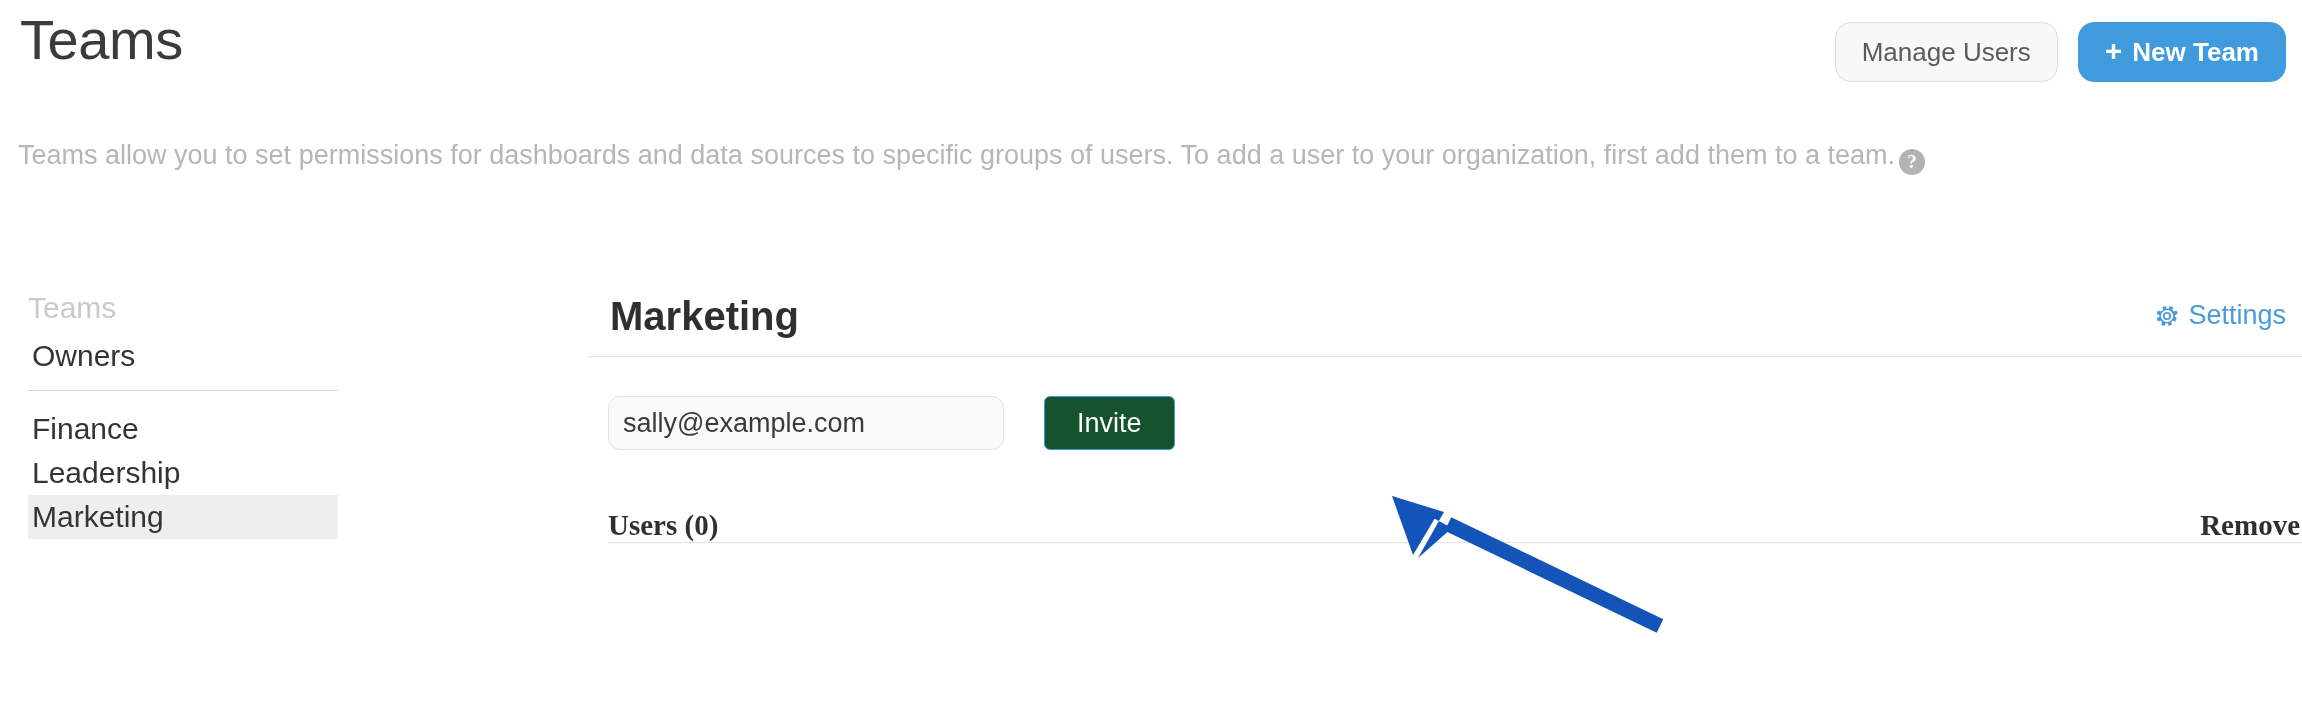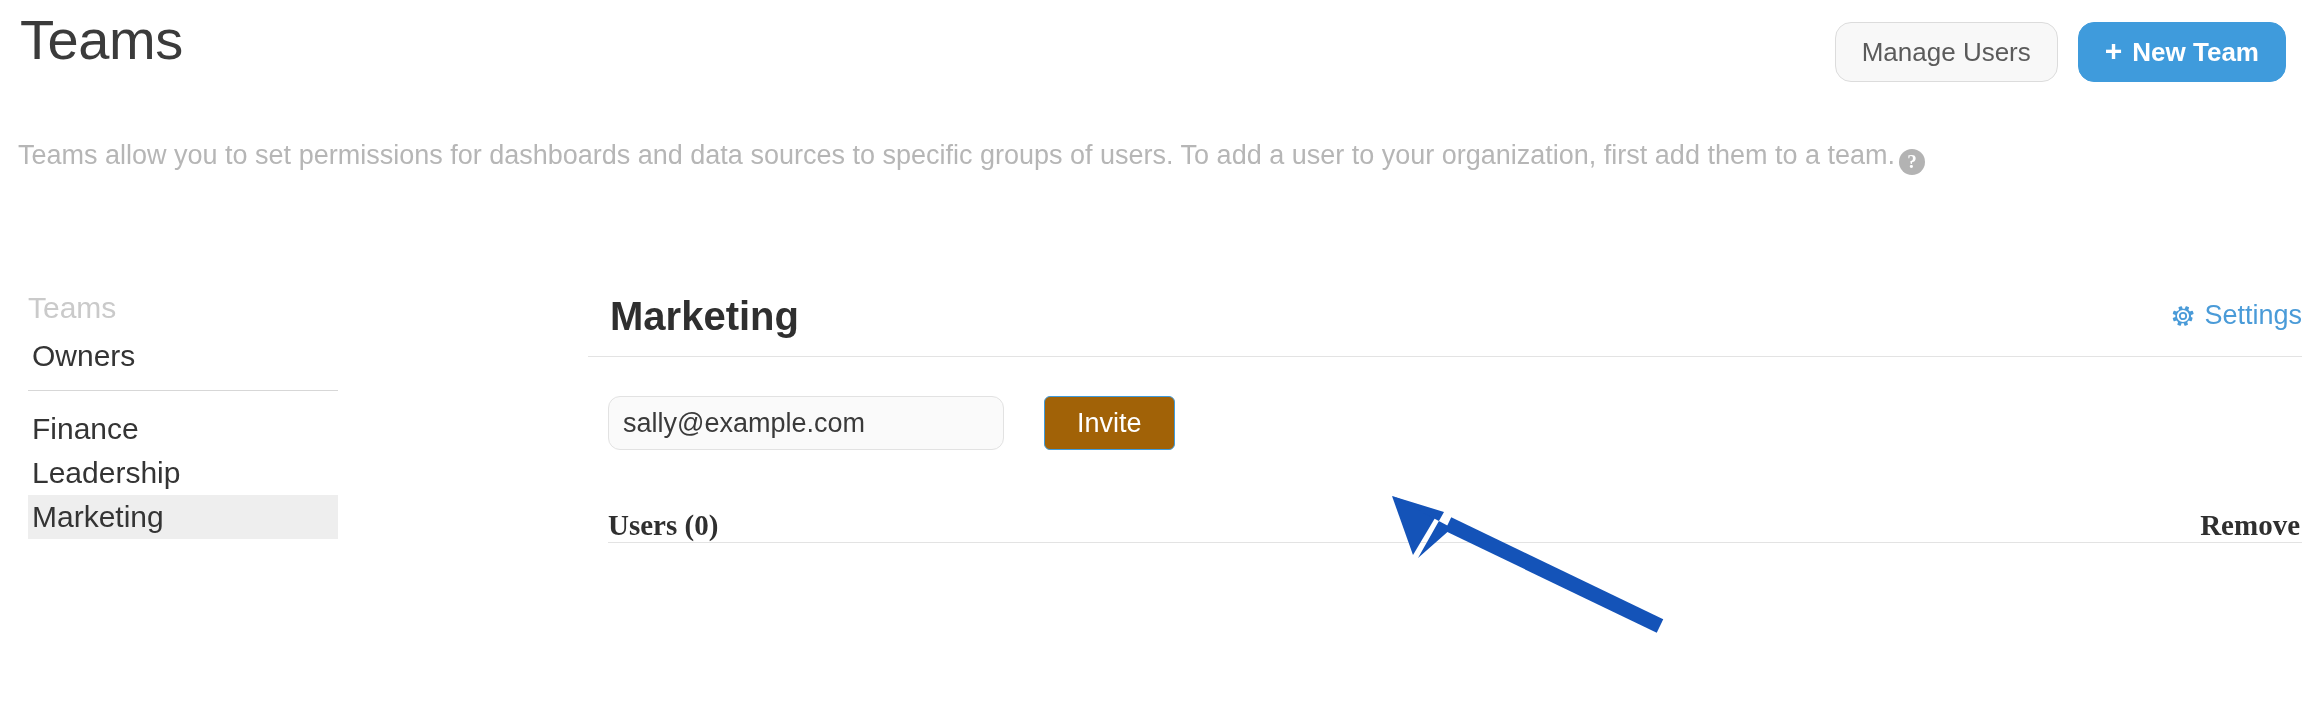--- a/index.html
+++ b/index.html
@@ -161,21 +161,21 @@
     position: absolute;
     left: 22px;
     top: 0;
     font-size: 40px;
     font-weight: 700;
     color: #2f2f2f;
     line-height: 52px;
   }
   #settings-link {
     position: absolute;
-    right: 0;
+    right: 16px;
     top: 10px;
     display: inline-flex;
     align-items: center;
     gap: 8px;
     color: #4a9bd8;
     font-size: 27px;
     cursor: pointer;
     text-decoration: none;
   }
   #gear-icon svg { display: block; }
@@ -197,21 +197,21 @@
     color: #3a3a3a;
     padding: 0 14px;
     font-family: "Liberation Sans", sans-serif;
     outline: none;
     border-radius: 12px;
   }
   #invite-button {
     margin-left: 40px;
     height: 54px;
     padding: 0 32px;
-    background: #a16207;
+    background: #14532d;
     border: 1px solid #3f9bdc;
     border-radius: 6px;
     color: #ffffff;
     font-size: 27px;
     font-weight: 400;
   }
 
   #users-header-row {
     position: absolute;
     left: 20px;

